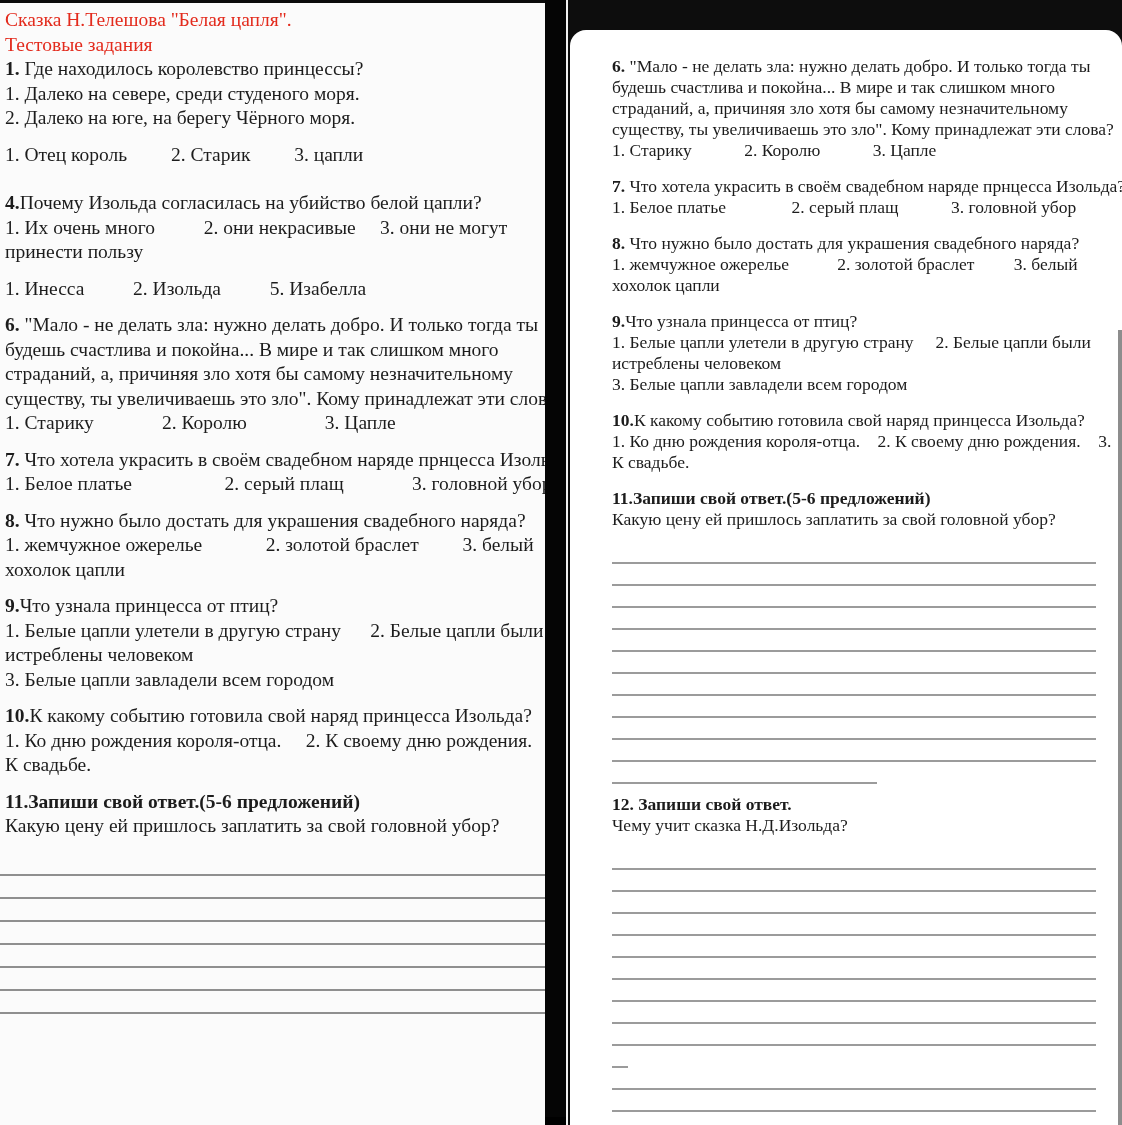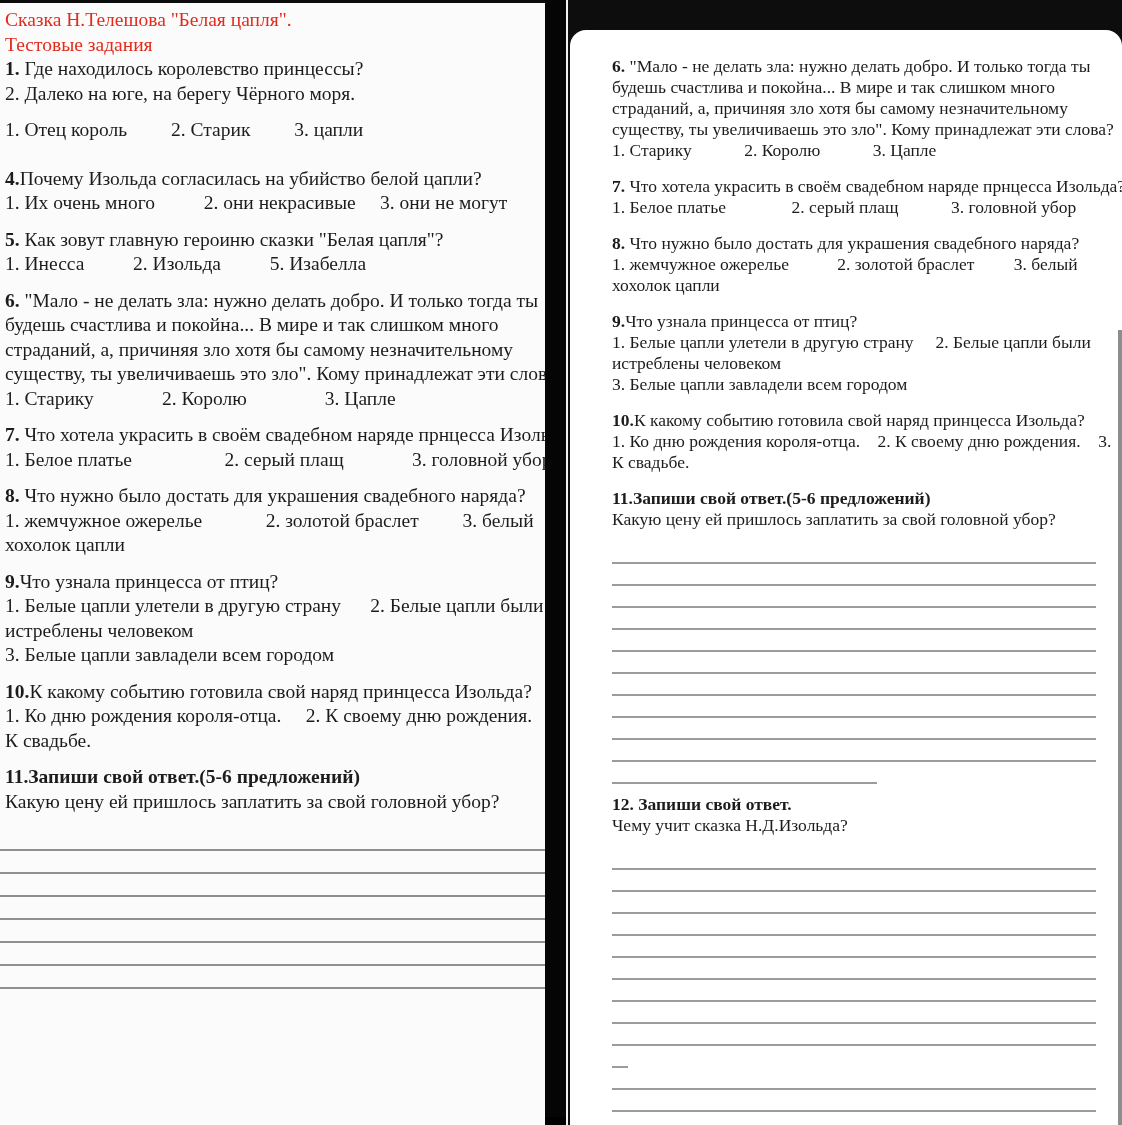--- a/index.html
+++ b/index.html
@@ -53,29 +53,30 @@
 </style>
 </head>
 <body>
 
 <div class="stage">
 
   <section class="page-left" id="left-page-body">
       <div class="ln red">Сказка Н.Телешова "Белая цапля".</div>
       <div class="ln red">Тестовые задания</div>
       <div class="ln"><span class="b">1.</span> Где находилось королевство принцессы?</div>
+      <div class="ln">1. Далеко на севере, среди студеного моря.</div>
       <div class="ln">2. Далеко на юге, на берегу Чёрного моря.</div>
       <div class="gap"></div>
       <div class="ln">1. Отец король         2. Старик         3. цапли</div>
       <div class="gap"></div>
       <div class="gap"></div>
       <div class="ln"><span class="b">4.</span>Почему Изольда согласилась на убийство белой цапли?</div>
       <div class="ln">1. Их очень много          2. они некрасивые     3. они не могут</div>
+      <div class="ln">принести пользу</div>
       <div class="gap"></div>
-      <div class="ln"><span class="b">5.</span> Как зовут главную героиню сказки "Белая цапля"?</div>
       <div class="ln">1. Инесса          2. Изольда          5. Изабелла</div>
       <div class="gap"></div>
       <div class="ln"><span class="b">6.</span> "Мало - не делать зла: нужно делать добро. И только тогда ты</div>
       <div class="ln">будешь счастлива и покойна... В мире и так слишком много</div>
       <div class="ln">страданий, а, причиняя зло хотя бы самому незначительному</div>
       <div class="ln">существу, ты увеличиваешь это зло". Кому принадлежат эти слова?</div>
       <div class="ln">1. Старику              2. Королю                3. Цапле</div>
       <div class="gap"></div>
       <div class="ln"><span class="b">7.</span> Что хотела украсить в своём свадебном наряде прнцесса Изольда?</div>
       <div class="ln">1. Белое платье                   2. серый плащ              3. головной убор</div>

